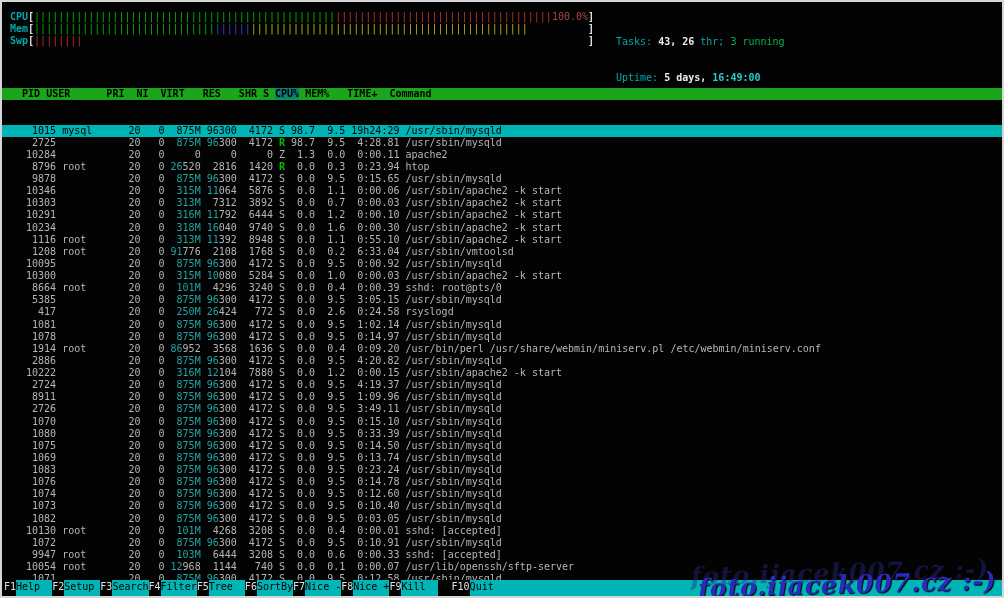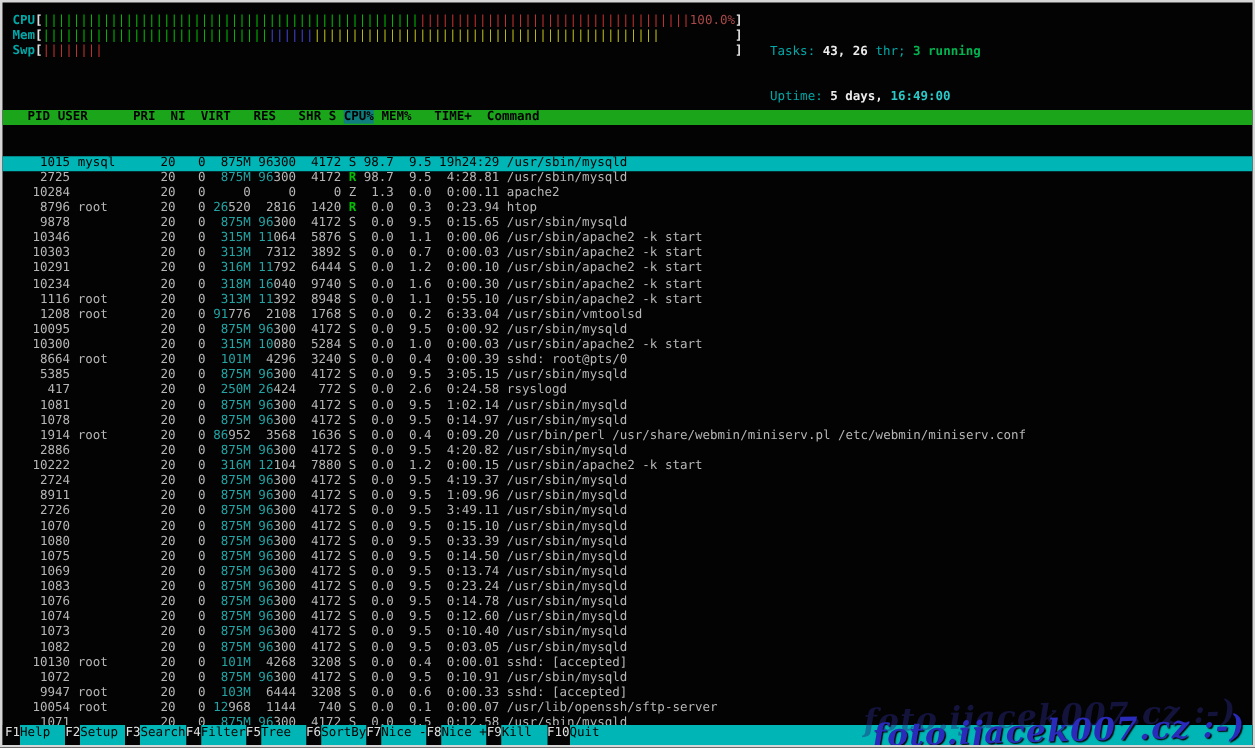--- a/index.html
+++ b/index.html
@@ -16,41 +16,41 @@
   .mlabel{color:#00a8a8;font-weight:bold;text-align:right;}
   .br{color:#e2e2e2;font-weight:bold;}
   .seg-green{color:#00b400;}
   .seg-red{color:#c03030;}
   .seg-blue{color:#4040cc;}
   .seg-yellow{color:#b8b814;}
   .seg-empty{color:#030303;}
   .redtxt{color:#a84848;}
   .cyn{color:#00a8a8;margin-top:16px;}
   .wb{color:#ececec;font-weight:bold;}
-  .grn{color:#00b450;font-weight:bold;}
+  .grn{color:#00b450;font-weight:normal;}
   .cynb{color:#2cc9c9;font-weight:bold;}
   .gry{color:#b6b6b6;}
   
   #table{position:absolute;left:0;top:62px;right:0;}
   .thead{background:#1ba51b;height:12.13px;line-height:12.13px;padding-left:8px;}
   .thead span{color:#000;font-weight:bold;}
   .thead .sorth{background:#0f7d7d;}
   .row{height:12.13px;line-height:12.13px;padding-left:24px;}
   .row .teal{color:#23a3a3;}
   .row .stR{color:#00c000;font-weight:bold;}
   .row.sel{background:#00b5b5;}
   .row.sel span{color:#000 !important;font-weight:normal;}
   
   #footer{position:absolute;left:0;right:0;bottom:0;height:16px;line-height:13px;
     display:flex;background:#030303;padding-left:2px;}
   #footer .fk{color:#e0e0e0;}
   #footer .fl{background:#00b5b5;color:#000;}
   #footer .fkey:last-child .fl{flex:1;}
   #footer .fkey{display:flex;}
-  #footer .fkey:last-child{flex:1;}
+  #footer .fkey:last-child{flex:1;padding-left:14px;}
   
   #watermark{
     position:absolute;right:5px;bottom:5px;z-index:9;
     font-family:"DejaVu Serif",serif;font-style:italic;font-weight:bold;
     font-size:25px;letter-spacing:1px;color:#2b2bbb;
     text-shadow:-7px -12px 0 rgba(40,40,130,0.45), 1px 1px 1px #000;
     transform:rotate(-1.5deg);white-space:nowrap;
   }
 </style>
 </head>

